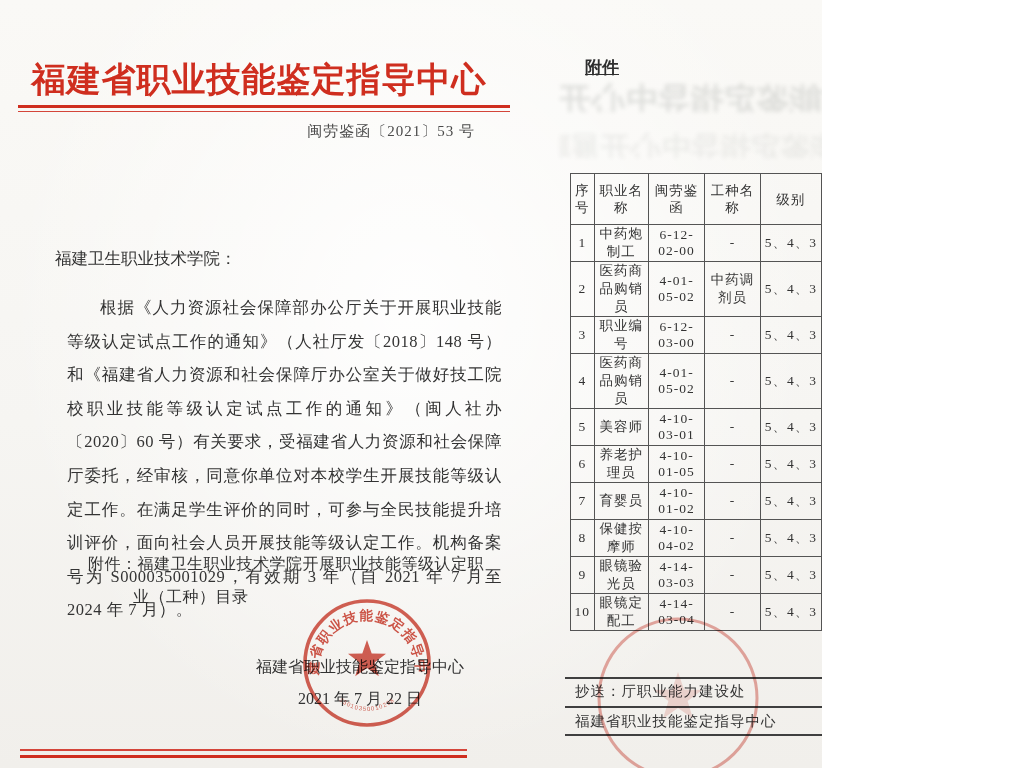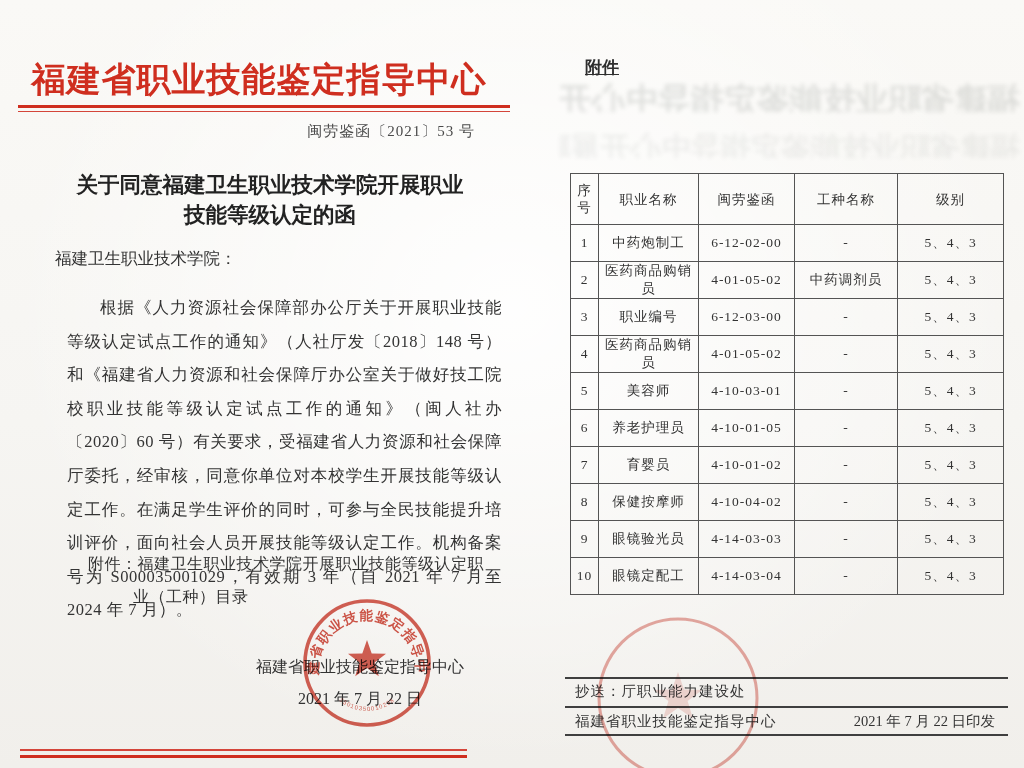--- a/index.html
+++ b/index.html
@@ -1,18 +1,18 @@
 <!DOCTYPE html>
 <html><head>
 <meta charset="utf-8">
 <style>
   html,body{margin:0;padding:0;}
   body{width:1024px;height:768px;overflow:hidden;
        font-family:"Liberation Serif", serif;}
-  .scan{position:relative;width:1024px;height:768px;overflow:hidden;
+  .scan{position:relative;width:822px;height:768px;overflow:hidden;
         background:
           radial-gradient(ellipse at 50% 40%, rgba(255,255,255,.9) 0%, rgba(255,255,255,0) 70%),
           linear-gradient(180deg,#faf9f6 0%,#f6f5f2 55%,#f1efeb 100%);
         color:#3c3c3c;}
   .abs{position:absolute;}
   
   .letterhead{left:20px;top:60px;width:478px;text-align:center;
       font-family:"Liberation Serif", serif;font-weight:bold;
       font-size:34px;letter-spacing:1px;line-height:40px;z-index:1;}
   .rule-thick{height:3px;}
@@ -62,24 +62,20 @@
 
 <div class="scan">
 
   <div class="abs letterhead" style="color:#cf2e1f;">福建省职业技能鉴定指导中心</div>
 
   <div class="abs rule-thick" style="left:18px;top:105px;width:492px;background:#cf2e1f;"></div>
   <div class="abs rule-thin" style="left:18px;top:110.5px;width:492px;background:#d4453a;"></div>
 
   <div class="abs doc-number">闽劳鉴函〔2021〕53 号</div>
 
-  <div class="abs doc-title">
-    <div>关于同意福建卫生职业技术学院开展职业</div>
-    <div>技能等级认定的函</div>
-  </div>
 
   <div class="abs salutation">福建卫生职业技术学院：</div>
 
   <p class="abs body-text" style="margin:12px;">根据《人力资源社会保障部办公厅关于开展职业技能等级认定试点工作的通知》（人社厅发〔2018〕148 号）和《福建省人力资源和社会保障厅办公室关于做好技工院校职业技能等级认定试点工作的通知》（闽人社办〔2020〕60 号）有关要求，受福建省人力资源和社会保障厅委托，经审核，同意你单位对本校学生开展技能等级认定工作。在满足学生评价的同时，可参与全民技能提升培训评价，面向社会人员开展技能等级认定工作。机构备案号为 S000035001029，有效期 3 年（自 2021 年 7 月至 2024 年 7 月）。</p>
 
   <p class="abs attachment-note">附件：福建卫生职业技术学院开展职业技能等级认定职业（工种）目录</p>
 
   <svg class="abs seal" style="left:298px;top:596px;" width="138" height="138" viewBox="0 0 138 138">
     <circle cx="69" cy="67" r="62" fill="none" stroke="#cf4537" stroke-width="3.6" opacity="0.85"></circle>
     <polygon opacity="0.85" fill="#cf4537" points="69,44 73.7,57.5 88,57.8 76.6,66.5 80.8,80.2 69,72 57.2,80.2 61.4,66.5 50,57.8 64.3,57.5"></polygon>

